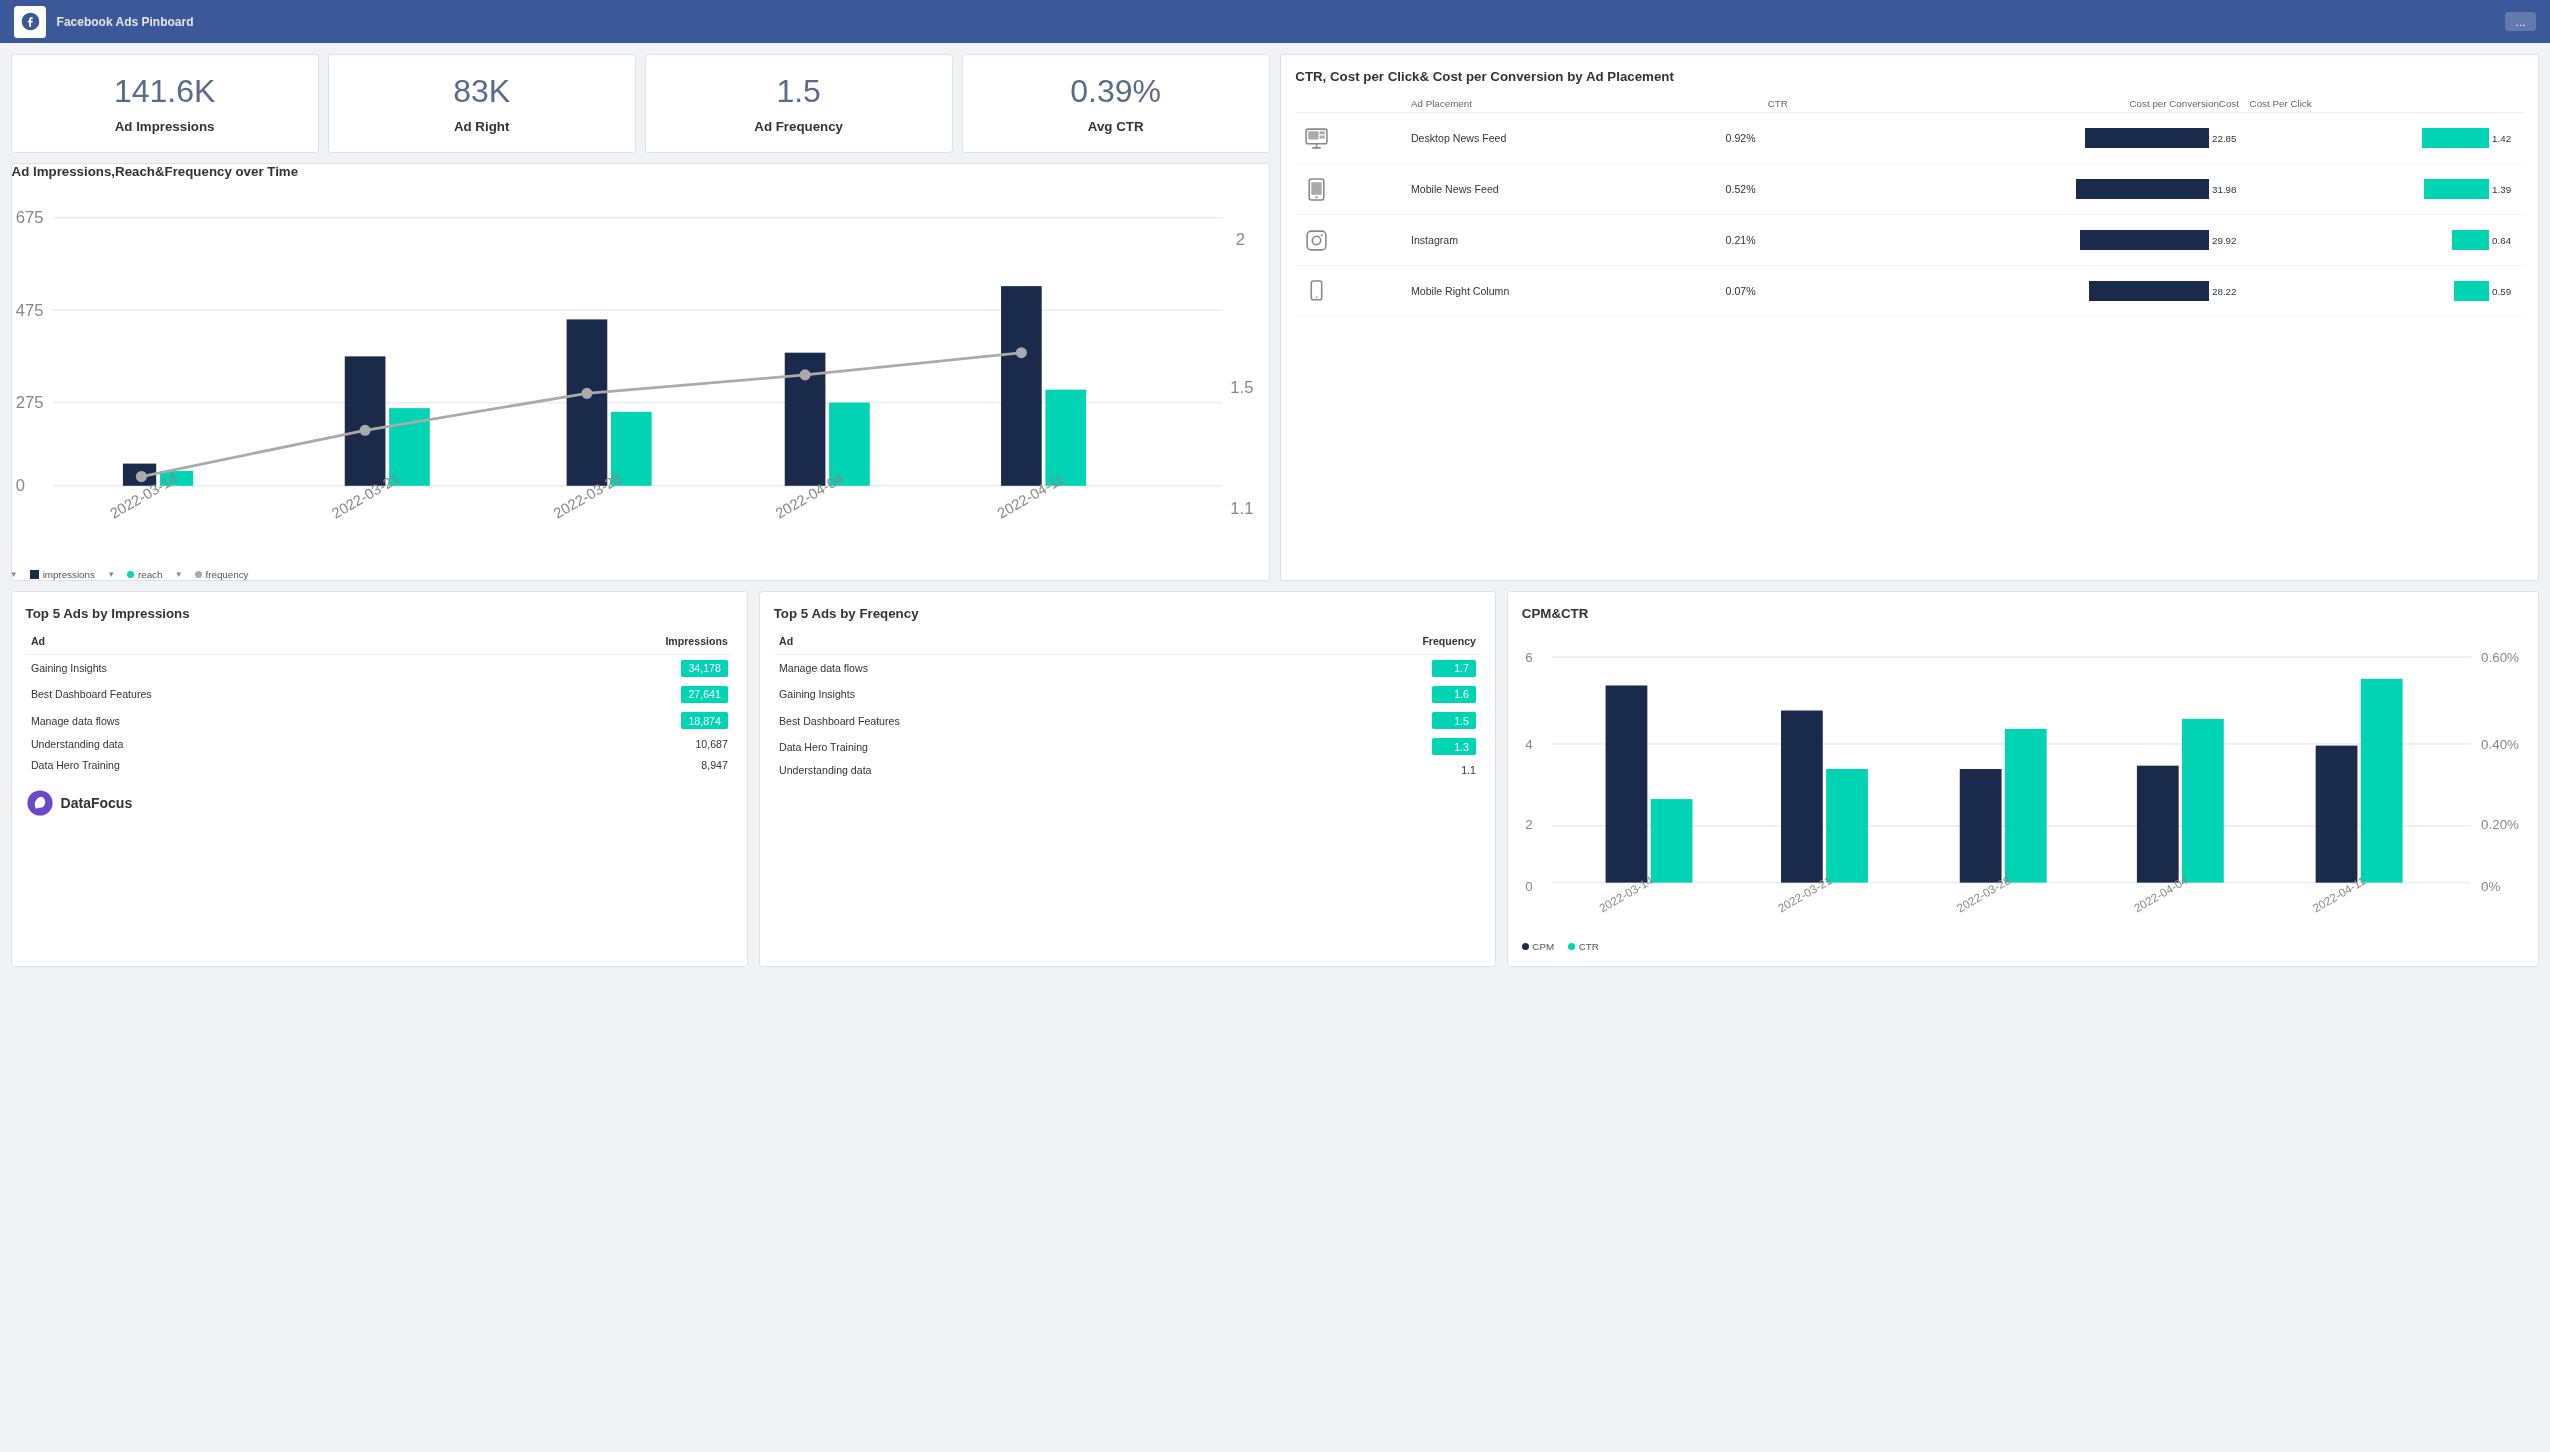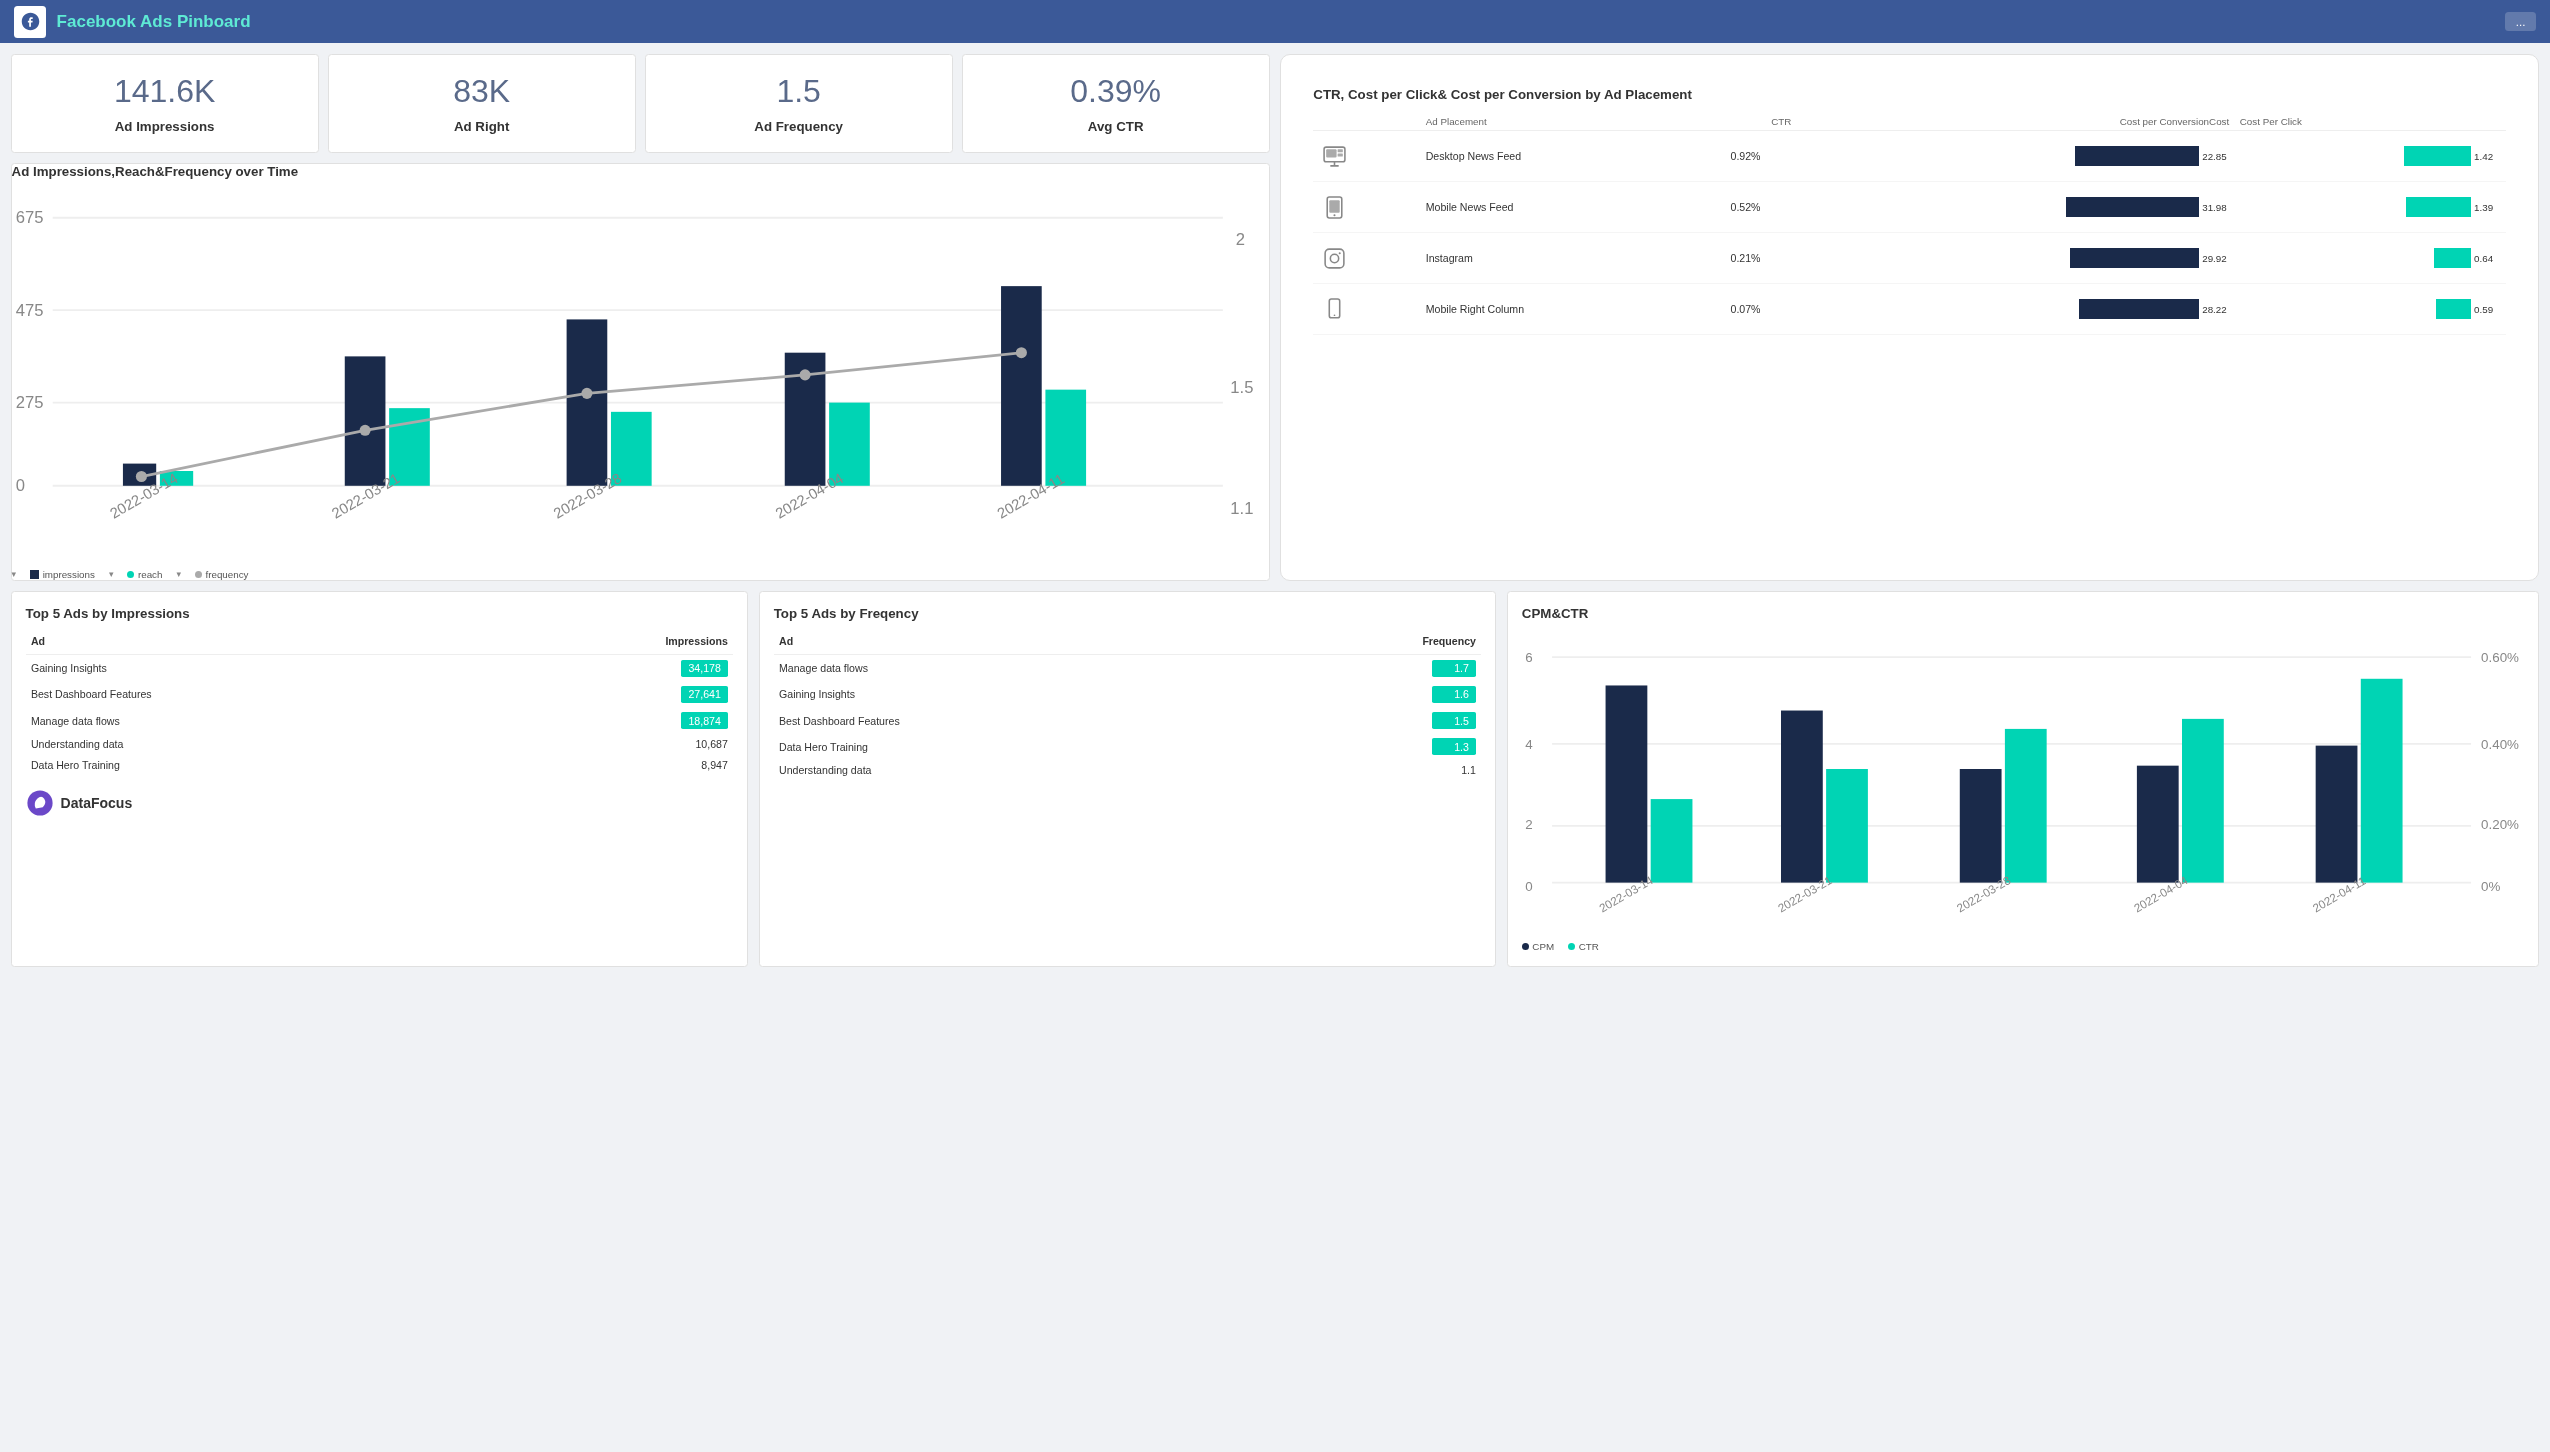--- a/index.html
+++ b/index.html
@@ -25,23 +25,23 @@
       border-radius: 3.5px;
       display: flex;
       align-items: center;
       justify-content: center;
       margin-right: 10.6px;
       font-weight: bold;
       font-size: 18px;
       color: #3b5998;
     }
     .header-title {
-      font-size: 17px;
+      font-size: 12px;
       font-weight: 600;
-      color: #5eead4;
+      color: #e5e5e5;
     }
     .header-spacer { flex: 1; }
     .header-btn {
       background: rgba(255,255,255,0.2);
       border: none;
       color: white;
       padding: 3.5px 10.6px;
       border-radius: 3.5px;
       cursor: pointer;
       font-size: 11.5px;
@@ -81,22 +81,22 @@
       font-weight: 600;
       color: #333;
     }
 
     
     .ctr-panel {
       grid-column: 2 / 3;
       grid-row: 1 / 3;
       background: white;
       border: 0.9px solid #e0e0e0;
-      border-radius: 10px;
-      padding: 32px;
+      border-radius: 1px;
+      padding: 14px;
     }
     .panel-title {
       font-size: 13.3px;
       font-weight: 600;
       color: #333;
       margin-bottom: 10.6px;
     }
     .ctr-table {
       width: 100%;
       border-collapse: collapse;

